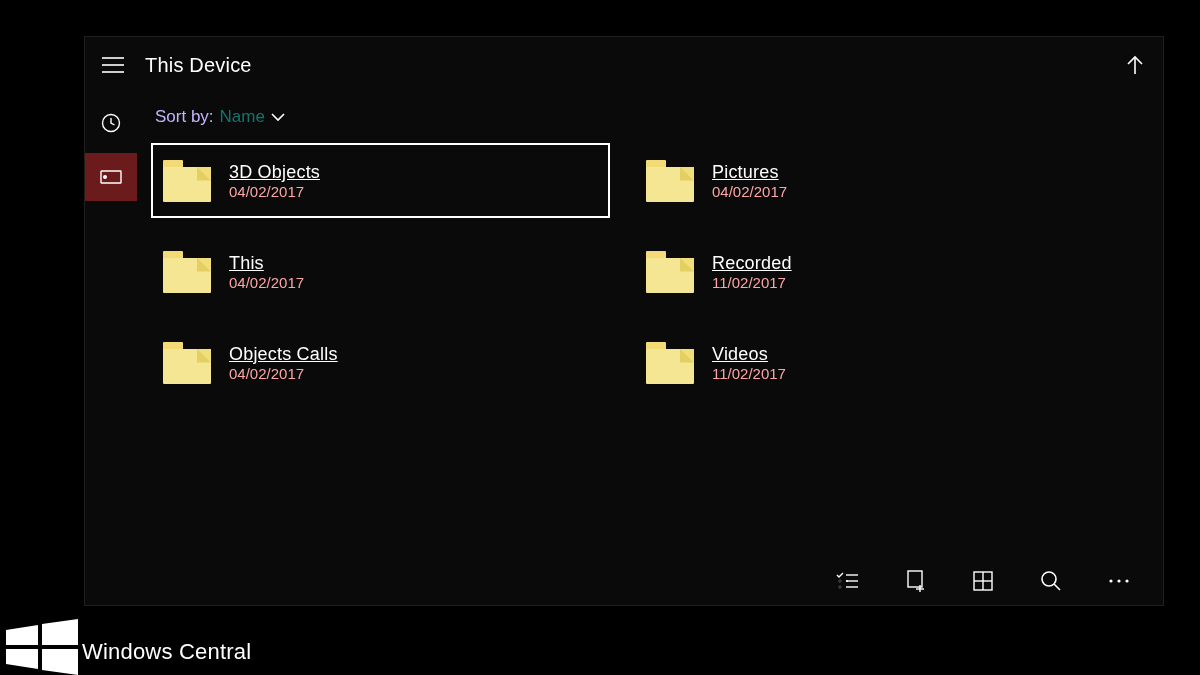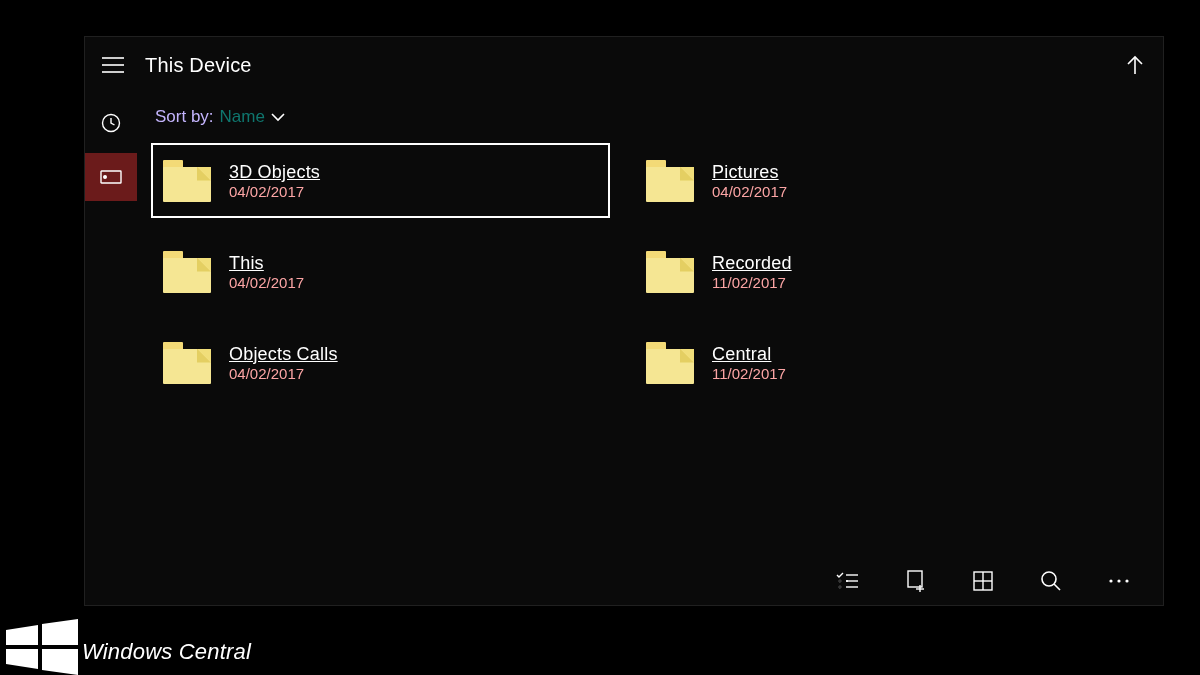--- a/index.html
+++ b/index.html
@@ -25,21 +25,21 @@
     .folder-tab { position: absolute; left: 0; top: 0; width: 20px; height: 8px; background: #f3da77; border-radius: 1px 1px 0 0; }
     .folder-body { position: absolute; left: 0; top: 7px; right: 0; bottom: 0; background: #f5e693; border-radius: 1px; }
     .folder-flap { position: absolute; right: 0; top: 7px; width: 14px; height: 14px; background: #f1de7a; clip-path: polygon(100% 0, 100% 100%, 0 0); }
     .folder-flap2 { position: absolute; right: 0; top: 7px; width: 14px; height: 14px; background: #e4cf62; clip-path: polygon(0 0, 100% 100%, 0 100%); }
     .folder-text { display: flex; flex-direction: column; justify-content: center; }
     .fname { font-size: 18px; color: #fff; font-weight: 400; letter-spacing: .2px; text-decoration: underline; }
     .fdate { font-size: 15px; color: #fca5a5; margin-top: 0; }
     .bottom-bar { position: absolute; left: 52px; right: 0; bottom: 0; height: 48px; display: flex; justify-content: flex-end; align-items: center; gap: 28px; padding-right: 24px; }
     .bb-icon { width: 40px; height: 40px; display: flex; align-items: center; justify-content: center; cursor: pointer; }
     .watermark-logo { position: absolute; left: 6px; bottom: 0; width: 72px; height: 58px; }
-    .watermark-text { position: absolute; left: 82px; bottom: 10px; font-size: 22px; color: #fff; font-weight: 400; letter-spacing: .2px; font-style: italic; }
+    .watermark-text { position: absolute; left: 82px; bottom: 10px; font-size: 22px; color: #fff; font-weight: 400; letter-spacing: .2px; }
     svg { display: block; }
   </style>
 </head>
 <body>
 
 <div class="frame">
   <div class="header">
     <div class="menu-icon">
       <svg width="22" height="16" viewBox="0 0 22 16" stroke="#fff" stroke-width="1.6">
         <line x1="0" y1="1" x2="22" y2="1"></line>
@@ -143,21 +143,21 @@
     </div>
         </div>
         <div class="folder-item">
     <div class="folder-icon">
       <div class="folder-tab"></div>
             <div class="folder-body"></div>
       <div class="folder-flap2"></div>
             <div class="folder-flap"></div>
     </div>
     <div class="folder-text">
-      <div class="fname">Central</div>
+      <div class="fname">Videos</div>
       <div class="fdate">11/02/2017</div>
     </div>
         </div>
       </div>
   </div>
 
   <div class="bottom-bar">
     <div class="bb-icon">
       <svg width="22" height="18" viewBox="0 0 22 18" fill="none" stroke="#fff" stroke-width="1.4">
         <polyline points="1 3 3 5 7 1"></polyline>

